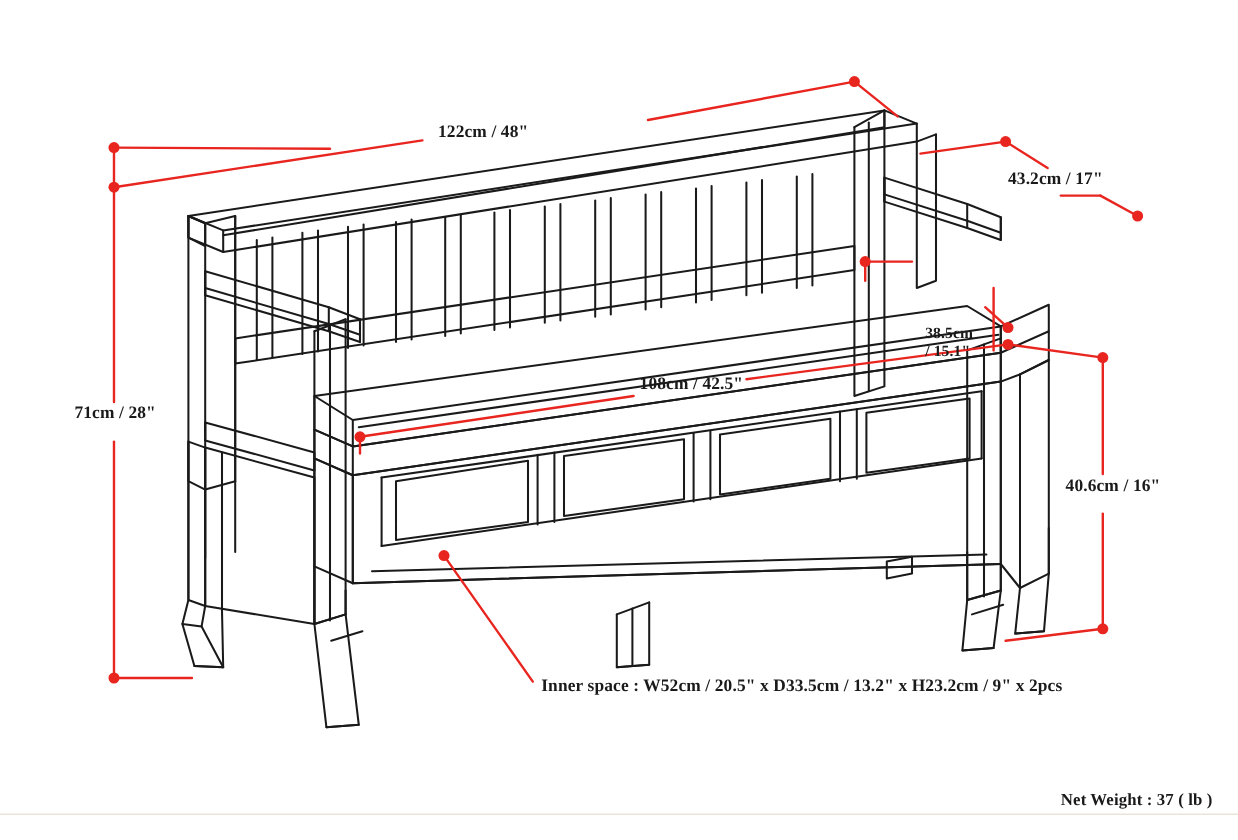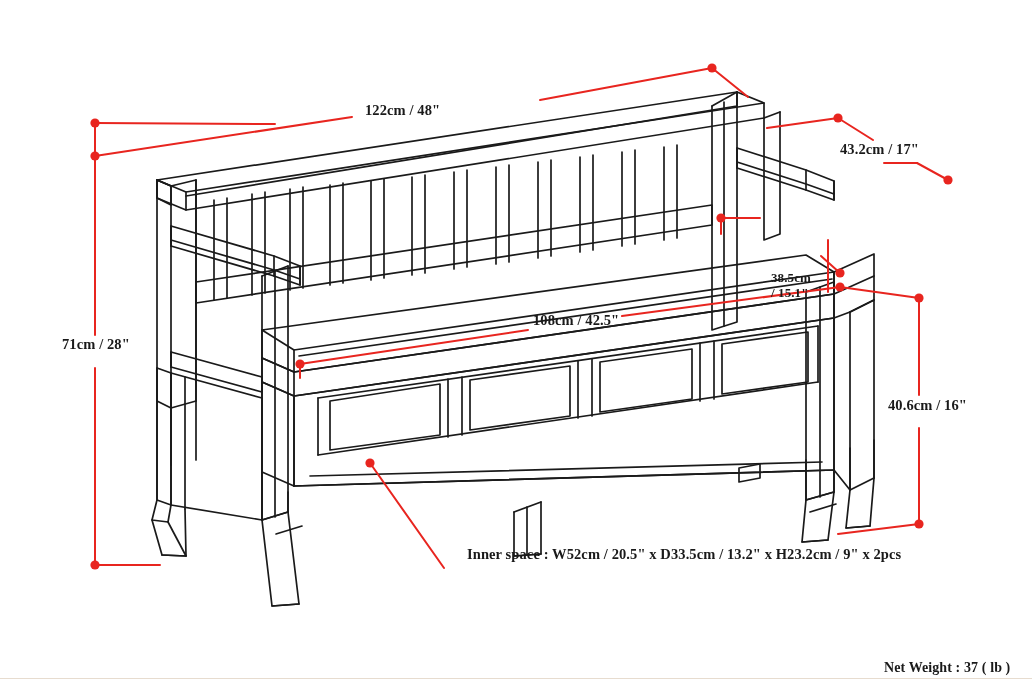--- a/index.html
+++ b/index.html
@@ -243,19 +243,19 @@
 
   <div class="dimlabel d-main" style="left:533px; top:312px;">108cm / 42.5"</div>
 
   <div class="dimlabel d-small two-line" style="left:771px; top:231px;">
     <div>38.5cm</div>
     <div>/ 15.1"</div>
   </div>
 
   <div class="dimlabel d-main" style="left:888px; top:397px;">40.6cm / 16"</div>
 
-  <div class="dimlabel d-note" style="left:451px; top:546px;margin-left:16px;">Inner space : W52cm / 20.5" x D33.5cm / 13.2" x H23.2cm / 9" x 2pcs</div>
+  <div class="dimlabel d-note" style="left:451px; top:564px;">Inner space : W52cm / 20.5" x D33.5cm / 13.2" x H23.2cm / 9" x 2pcs</div>
 
   <div class="footer-rule" style="top:678px;"></div>
 
   <div class="dimlabel d-weight" style="left:884px; top:660px;">Net Weight : 37 ( lb )</div>
 
 </div>
 
 </body></html>

